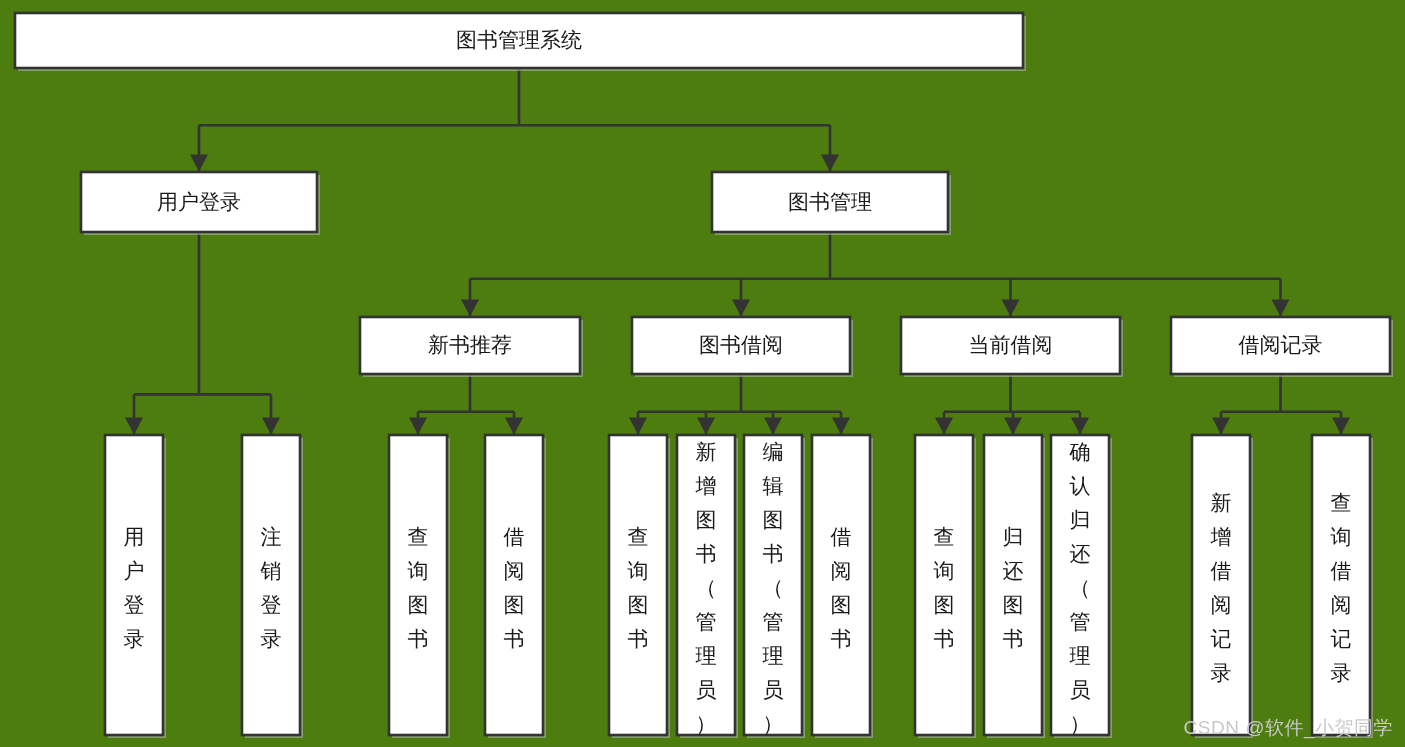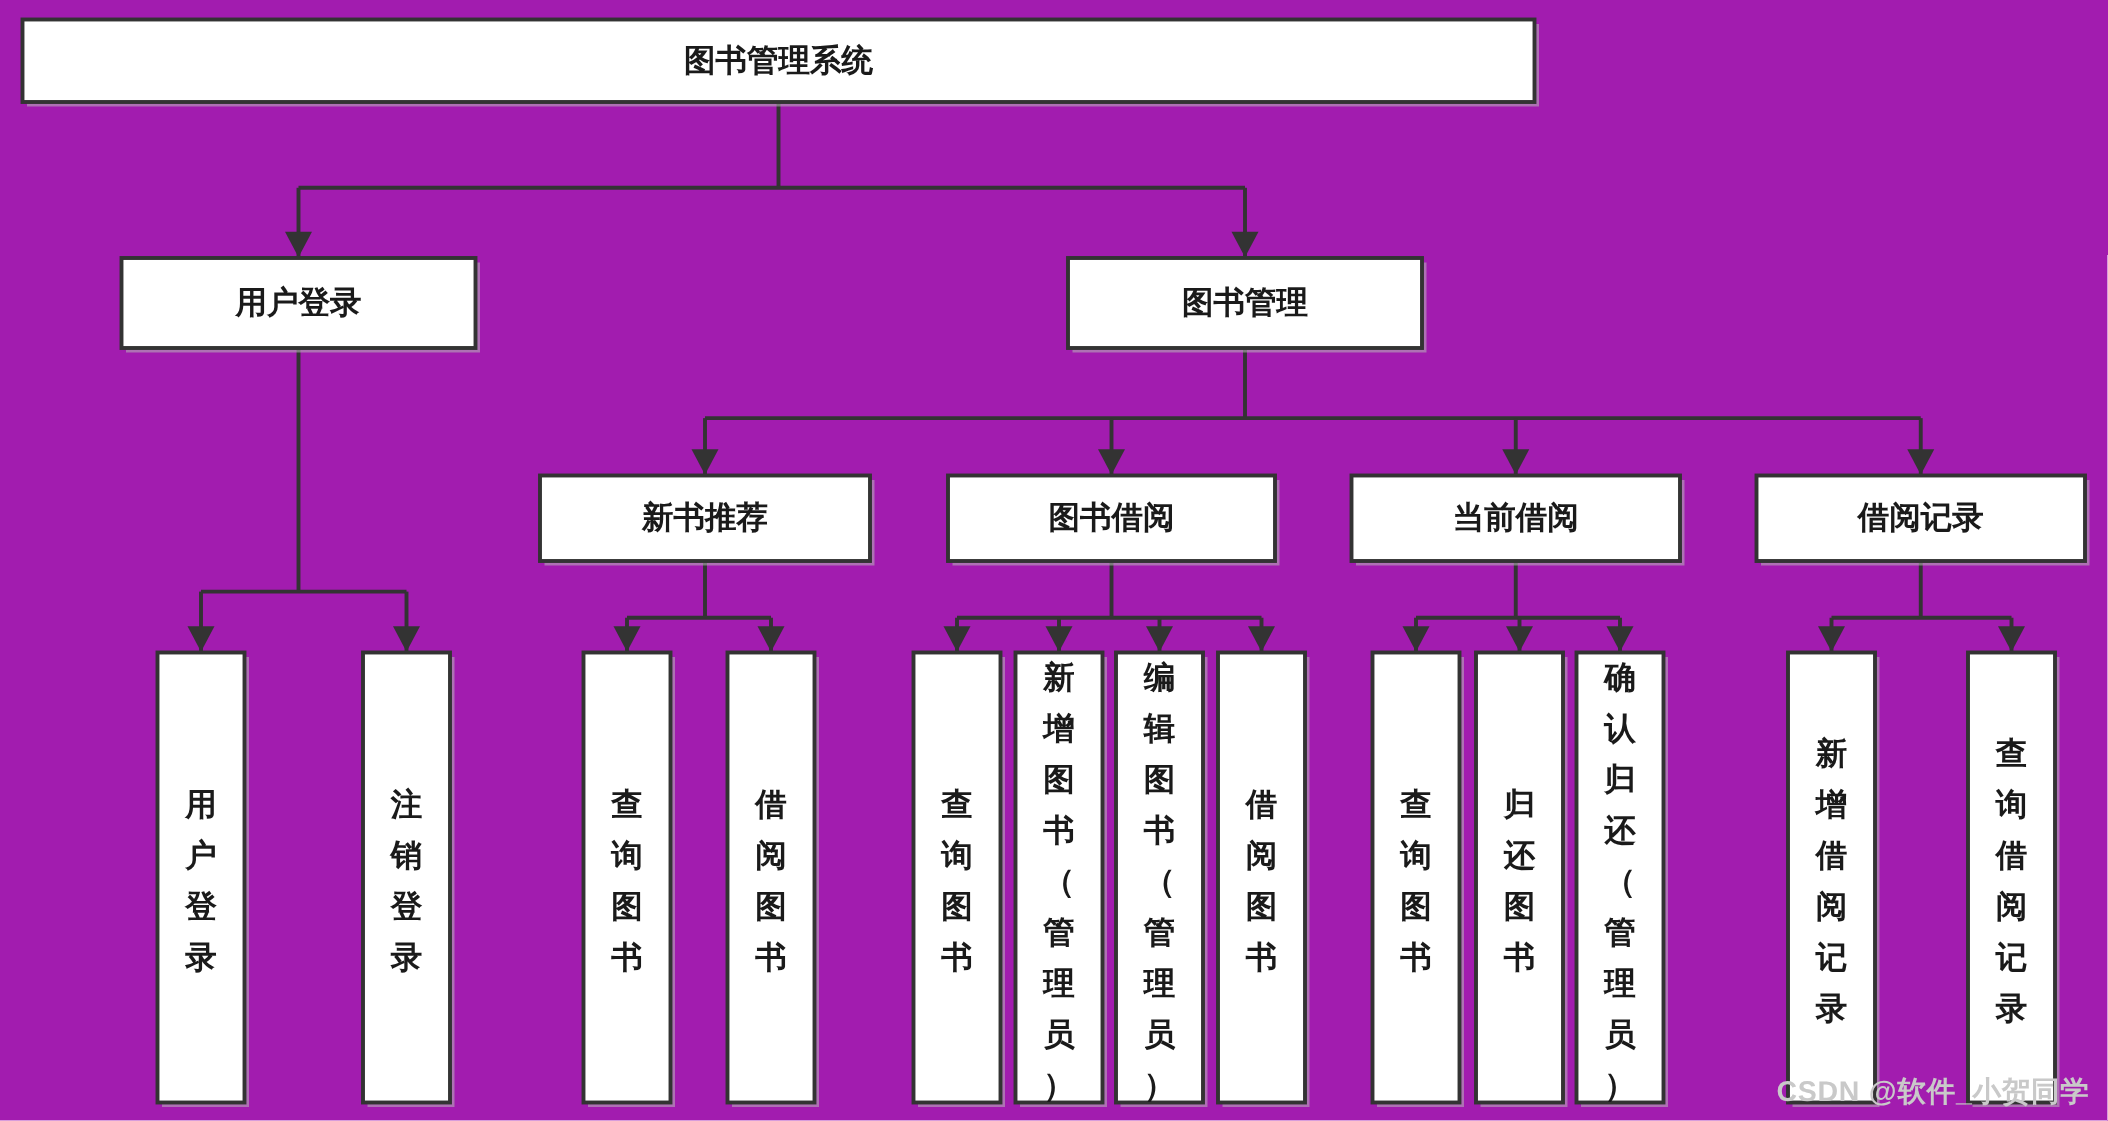--- a/index.html
+++ b/index.html
@@ -4,24 +4,23 @@
 <style>
   html, body {
     margin: 0;
     padding: 0;
     background: #ffffff;
   }
   #page {
     position: relative;
     width: 1405px;
     height: 747px;
-    background: #a21caf;
+    background: #4d7c0f;
     font-family: "Liberation Sans", "DejaVu Sans", sans-serif;
     overflow: hidden;
-    font-weight: bold;
   }
   svg.diagram {
     position: absolute;
     left: 0;
     top: 0;
     width: 1405px;
     height: 747px;
   }
   .box-rect {
     fill: #ffffff;

